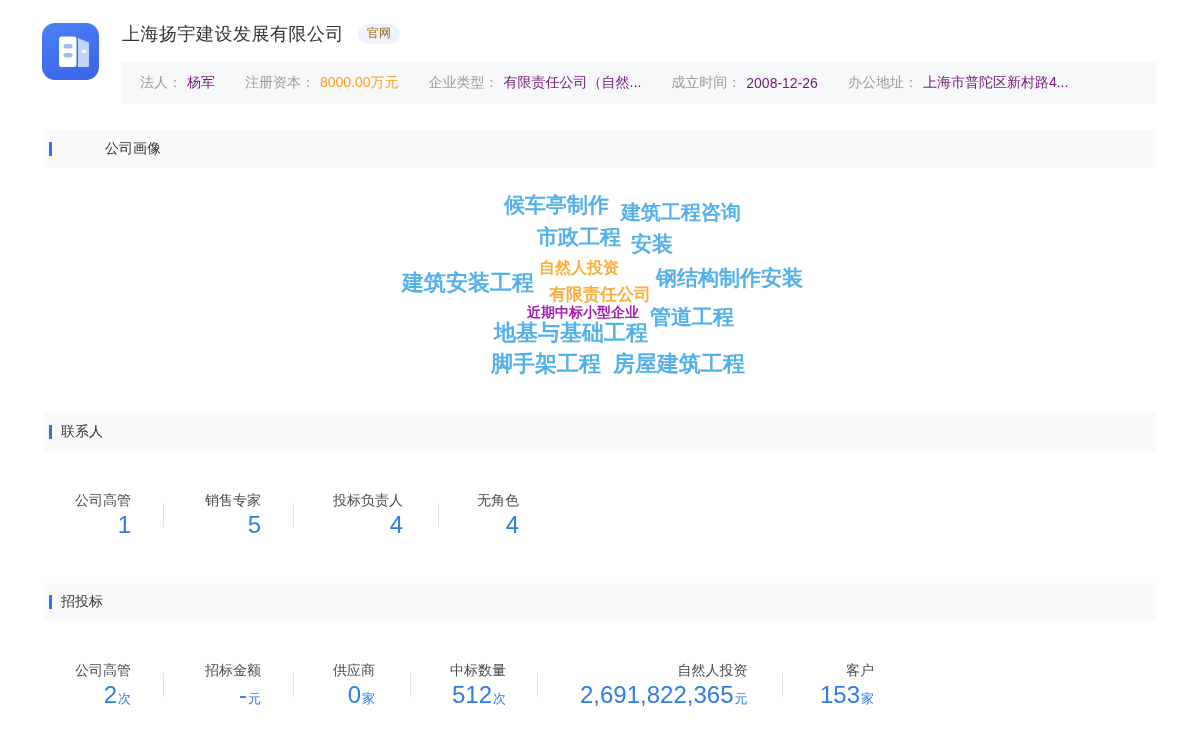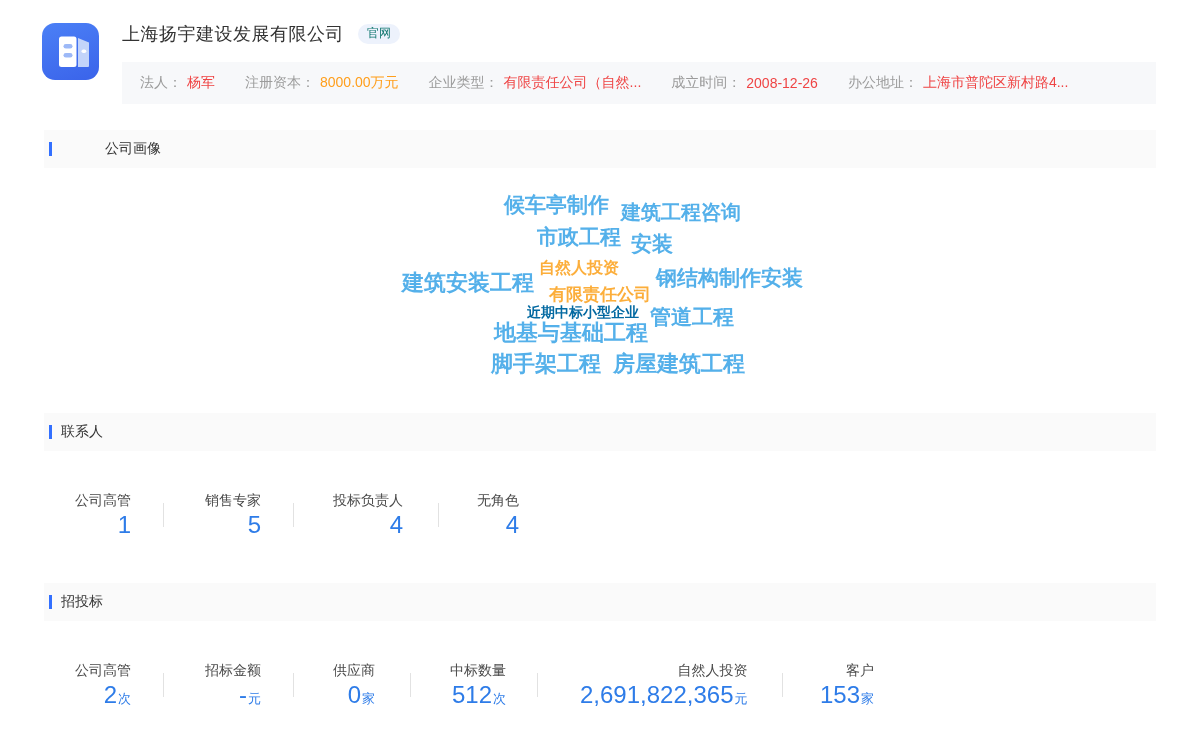--- a/index.html
+++ b/index.html
@@ -15,49 +15,49 @@
   .logo {
     position: absolute; left: 42px; top: 23px; width: 57px; height: 57px;
     border-radius: 13px;
     background: linear-gradient(160deg, #4b80f6 0%, #3a63ea 100%);
     display: flex; align-items: center; justify-content: center;
   }
   .title-row { position: absolute; left: 122px; top: 21px; height: 26px; display: flex; align-items: center; }
   .company-title { font-size: 18px; font-weight: 500; color: #333; letter-spacing: 0.5px; }
   .badge {
     margin-left: 14px; display: inline-block;
-    background: #edf2fc; color: #0f766e; font-size: 12px;
+    background: #edf2fc; color: #a16207; font-size: 12px;
     padding: 3px 9px; border-radius: 11px; line-height: 1.1; cursor: pointer;
   }
   .info-bar {
     position: absolute; left: 122px; top: 62px; width: 1034px; height: 42px;
     background: #f7f8fa; display: flex; align-items: center;
     padding: 0 18px; gap: 30px; font-size: 14px; white-space: nowrap; overflow: hidden;
   }
   .info-item { display: flex; align-items: center; gap: 5px; }
   .info-item .lbl { color: #9b9b9b; }
-  .info-item .val { color: #ef4444; }
+  .info-item .val { color: #701a75; }
   .info-item .val.hl { color: #ff9e1b; }
 
   
   .band {
     position: absolute; left: 44px; width: 1112px; height: 38px;
     background: #fafafa; display: flex; align-items: center; padding-left: 5px;
   }
   .band .bar { width: 3px; height: 14px; background: #3370ff; margin-right: 9px; }
   .band .band-title { font-size: 14px; color: #333; }
   .band.portrait { top: 130px; gap: 44px; }
   .band.contacts { top: 413px; }
   .band.bidding  { top: 583px; }
 
   
   .cloud-word { position: absolute; white-space: nowrap; line-height: 1; }
   .w-blue   { color: #54b0ea; font-weight: bold; }
   .w-orange { color: #fcae3b; font-weight: 600; }
-  .w-green  { color: #0369a1; font-weight: 600; }
+  .w-green  { color: #a21caf; font-weight: 600; }
 
   
   .stat-block { position: absolute; text-align: right; }
   .stat-label { font-size: 14px; color: #4a4a4a; }
   .stat-value { font-size: 24px; color: #2e7ce8; margin-top: 3px; line-height: 1; }
   .stat-unit  { font-size: 13px; color: #2e7ce8; margin-left: 1px; }
   .v-divider  { position: absolute; width: 1px; height: 24px; background: #e2e2e2; }
 </style>
 </head>
 <body>

